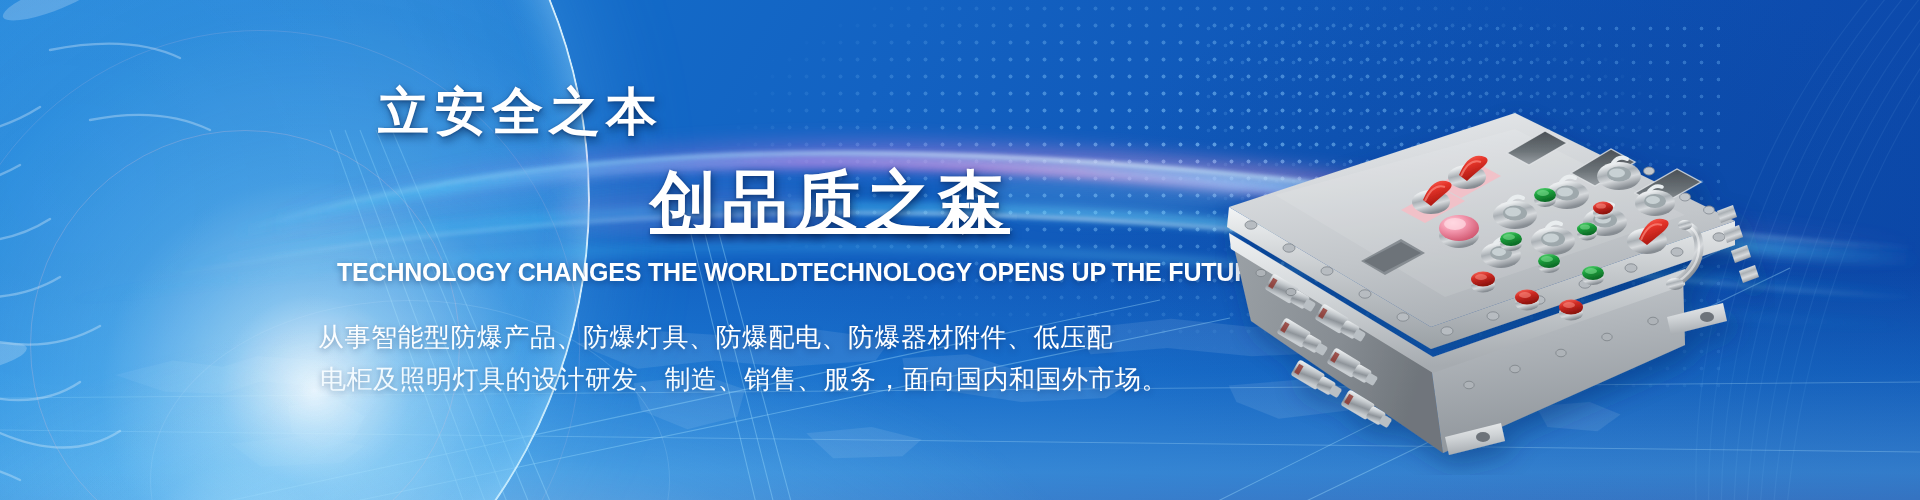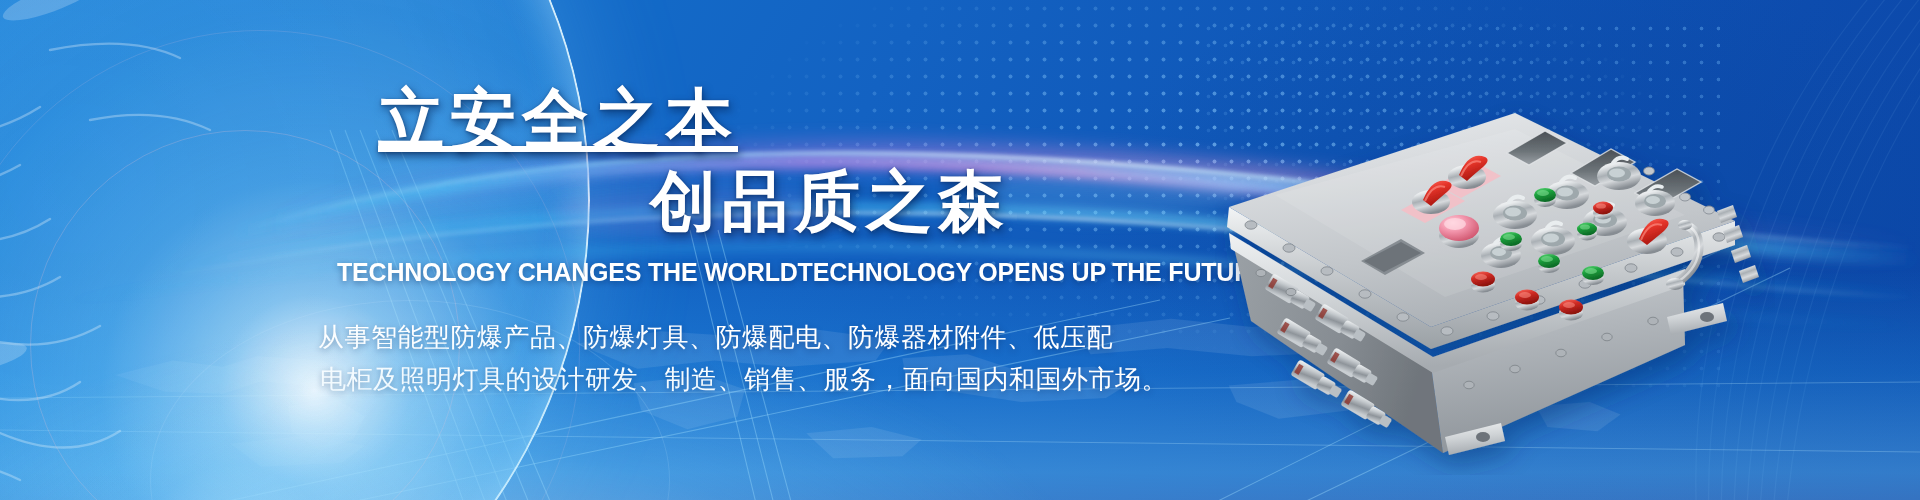--- a/index.html
+++ b/index.html
@@ -102,22 +102,22 @@
   .copy { position:absolute; left:0; top:0; width:1100px; height:500px; }
 
   .headline1, .headline2 {
     position:absolute;
     color:#ffffff;
     font-weight:bold;
     letter-spacing:6px;
     white-space:nowrap;
     text-shadow:2px 4px 9px rgba(2,30,78,0.62), 0 1px 3px rgba(2,30,78,0.45);
   }
-  .headline1 { left:378px; top:86px;  font-size:66px; line-height:1;text-decoration:underline; }
-  .headline2 { left:650px; top:168px; font-size:66px; line-height:1; }
+  .headline1 { left:378px; top:86px;  font-size:51px; line-height:1; }
+  .headline2 { left:650px; top:168px; font-size:66px; line-height:1;text-decoration:underline; }
 
   .subtitle {
     position:absolute; left:337px; top:258px;
     color:#ffffff;
     font-size:25px;
     font-weight:bold;
     letter-spacing:-0.2px;
     white-space:nowrap;
     text-shadow:0 2px 6px rgba(2,30,78,0.45);
   }

